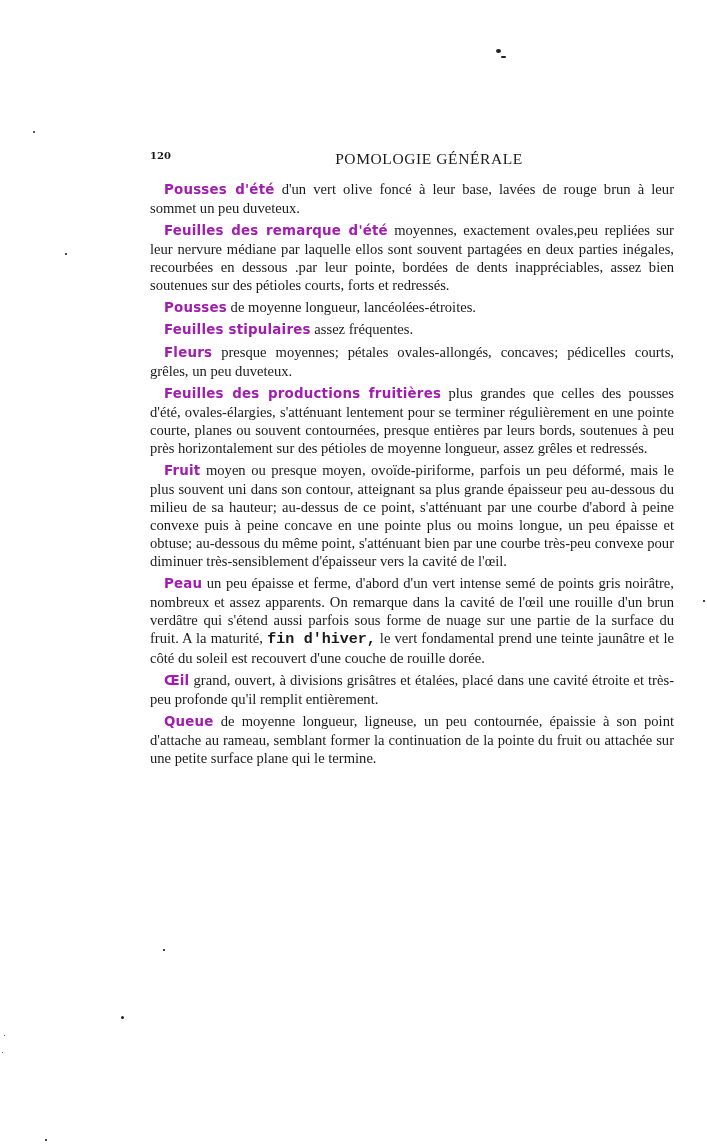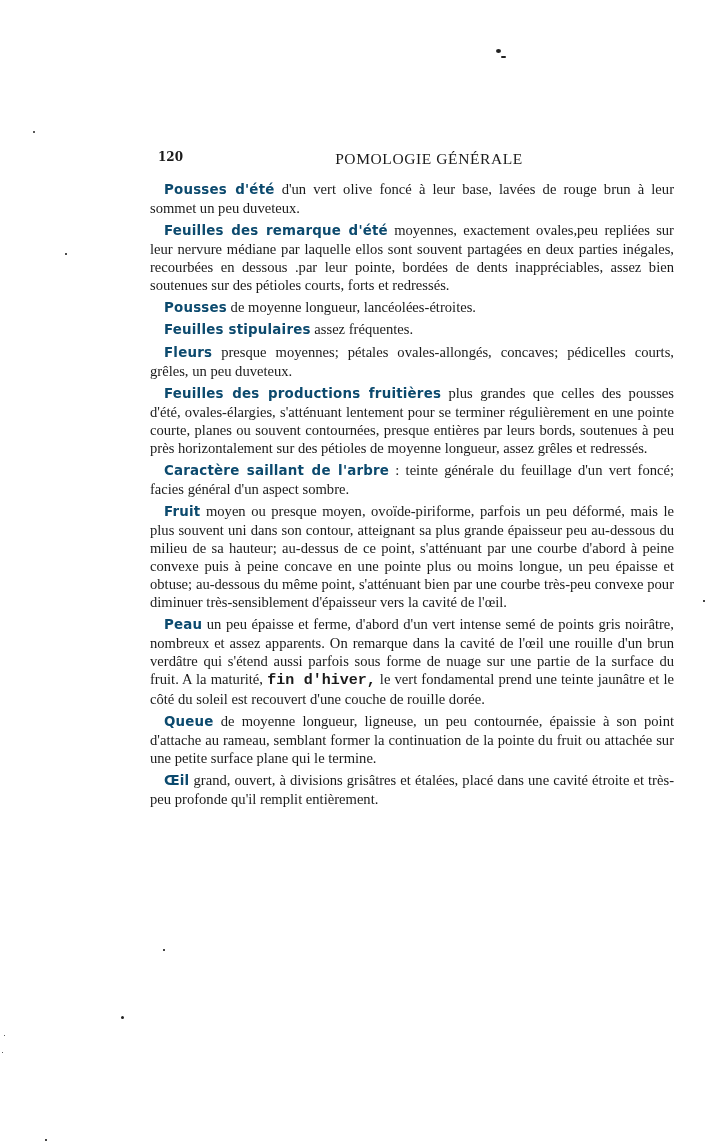--- a/index.html
+++ b/index.html
@@ -24,25 +24,25 @@
     }
     .header {
       position: absolute;
       left: 150px;
       top: 150px;
       width: 526px;
       height: 20px;
     }
     .page-number {
       position: absolute;
-      left: 8px;
+      left: 0;
       top: 0;
       font-family: "DejaVu Serif", serif;
       font-weight: bold;
-      font-size: 12px;
+      font-size: 10px;
       letter-spacing: 0px;
     }
     .running-title {
       position: absolute;
       left: 0;
       right: 0;
       top: 0;
       text-align: center;
       font-family: "Liberation Serif", serif;
       font-size: 15.5px;
@@ -62,21 +62,21 @@
     }
     .para {
       margin: 0 0 3.6px 0;
       text-indent: 14px;
     }
     .term {
       font-family: "DejaVu Sans", sans-serif;
       font-weight: bold;
       font-size: 13.4px;
       letter-spacing: 0.2px;
-      color: #0c4a6e;
+      color: #a21caf;
     }
     .inline-bold {
       font-family: Liberation Mono, monospace;
       font-weight: bold;
       font-size: 15px;
     }
     .speck {
       position: absolute;
       background: #222;
       border-radius: 50%;
@@ -111,25 +111,24 @@
 
     <p class="para"><span class="term">Pousses</span><span> de moyenne longueur, lancéolées-étroites.</span></p>
 
     <p class="para"><span class="term">Feuilles stipulaires</span><span> assez fréquentes.</span></p>
 
 
     <p class="para"><span class="term">Fleurs</span><span> presque moyennes; pétales ovales-allongés, concaves; pédicelles courts, grêles, un peu duveteux.</span></p>
 
     <p class="para"><span class="term">Feuilles des productions fruitières</span><span> plus grandes que celles des pousses d'été, ovales-élargies, s'atténuant lentement pour se terminer régu­lièrement en une pointe courte, planes ou souvent contournées, presque entières par leurs bords, soutenues à peu près horizontalement sur des pétioles de moyenne longueur, assez grêles et redressés.</span></p>
 
-    <p class="para"><span class="term">Caractère saillant de l'arbre</span><span> : teinte générale du feuillage d'un vert foncé; facies général d'un aspect sombre.</span></p>
 
     <p class="para"><span class="term">Fruit</span><span> moyen ou presque moyen, ovoïde-piriforme, parfois un peu déformé, mais le plus souvent uni dans son contour, atteignant sa plus grande épaisseur peu au-dessous du milieu de sa hauteur; au-dessus de ce point, s'atténuant par une courbe d'abord à peine convexe puis à peine concave en une pointe plus ou moins longue, un peu épaisse et obtuse; au-dessous du même point, s'atténuant bien par une courbe très-peu convexe pour diminuer très-sensiblement d'épaisseur vers la cavité de l'œil.</span></p>
 
     <p class="para"><span class="term">Peau</span><span> un peu épaisse et ferme, d'abord d'un vert intense semé de points gris noirâtre, nombreux et assez apparents. On remarque dans la cavité de l'œil une rouille d'un brun verdâtre qui s'étend aussi parfois sous forme de nuage sur une partie de la surface du fruit. A la maturité, </span><span class="inline-bold">fin d'hiver,</span><span> le vert fondamental prend une teinte jaunâtre et le côté du soleil est recouvert d'une couche de rouille dorée.</span></p>
 
+    <p class="para"><span class="term">Œil</span><span> grand, ouvert, à divisions grisâtres et étalées, placé dans une cavité étroite et très-peu profonde qu'il remplit entièrement.</span></p>
+
     <p class="para"><span class="term">Queue</span><span> de moyenne longueur, ligneuse, un peu contournée, épaissie à son point d'attache au rameau, semblant former la continuation de la pointe du fruit ou attachée sur une petite surface plane qui le termine.</span></p>
-
-    <p class="para"><span class="term">Œil</span><span> grand, ouvert, à divisions grisâtres et étalées, placé dans une cavité étroite et très-peu profonde qu'il remplit entièrement.</span></p>
 
 
   </div>
 </div>
 
 </body></html>

